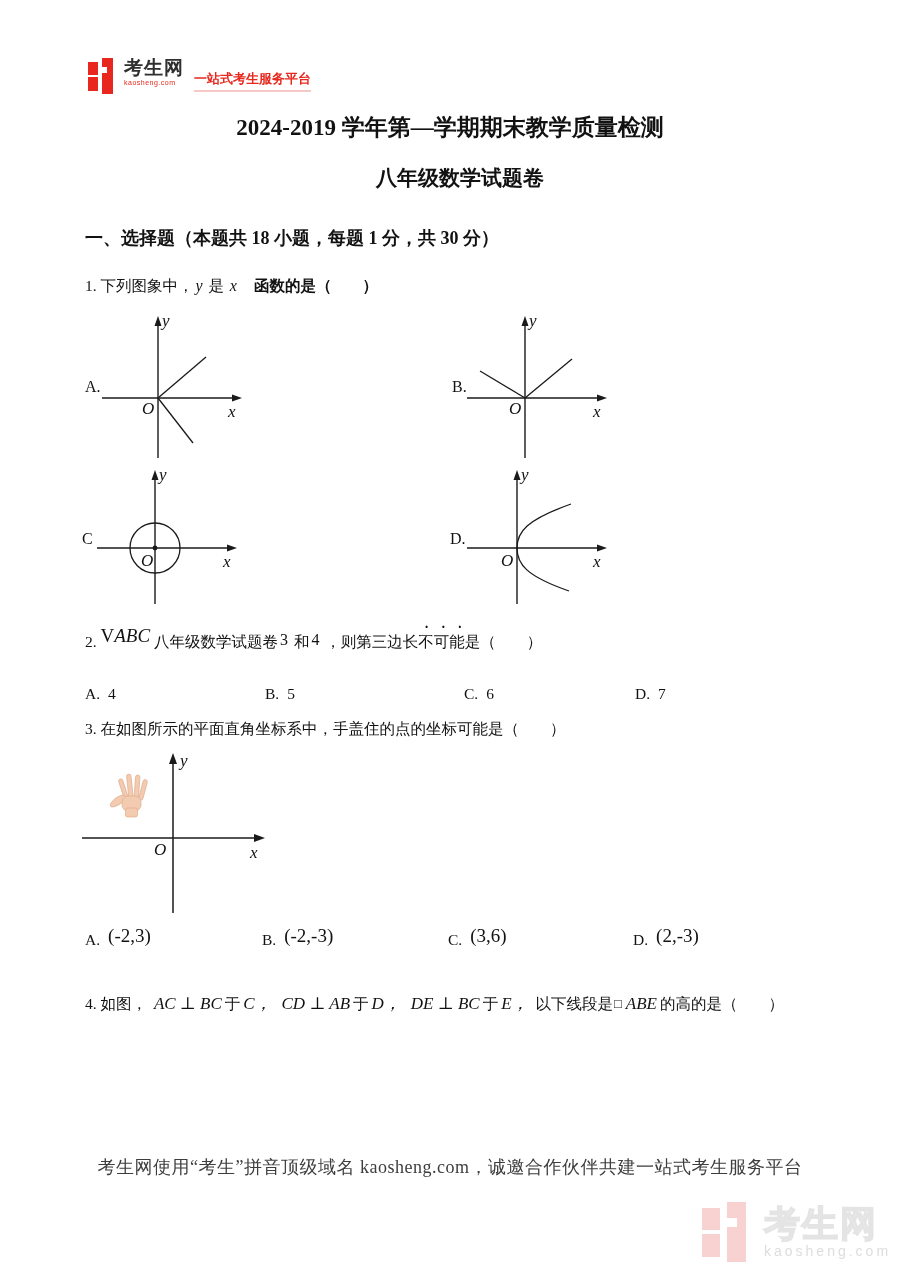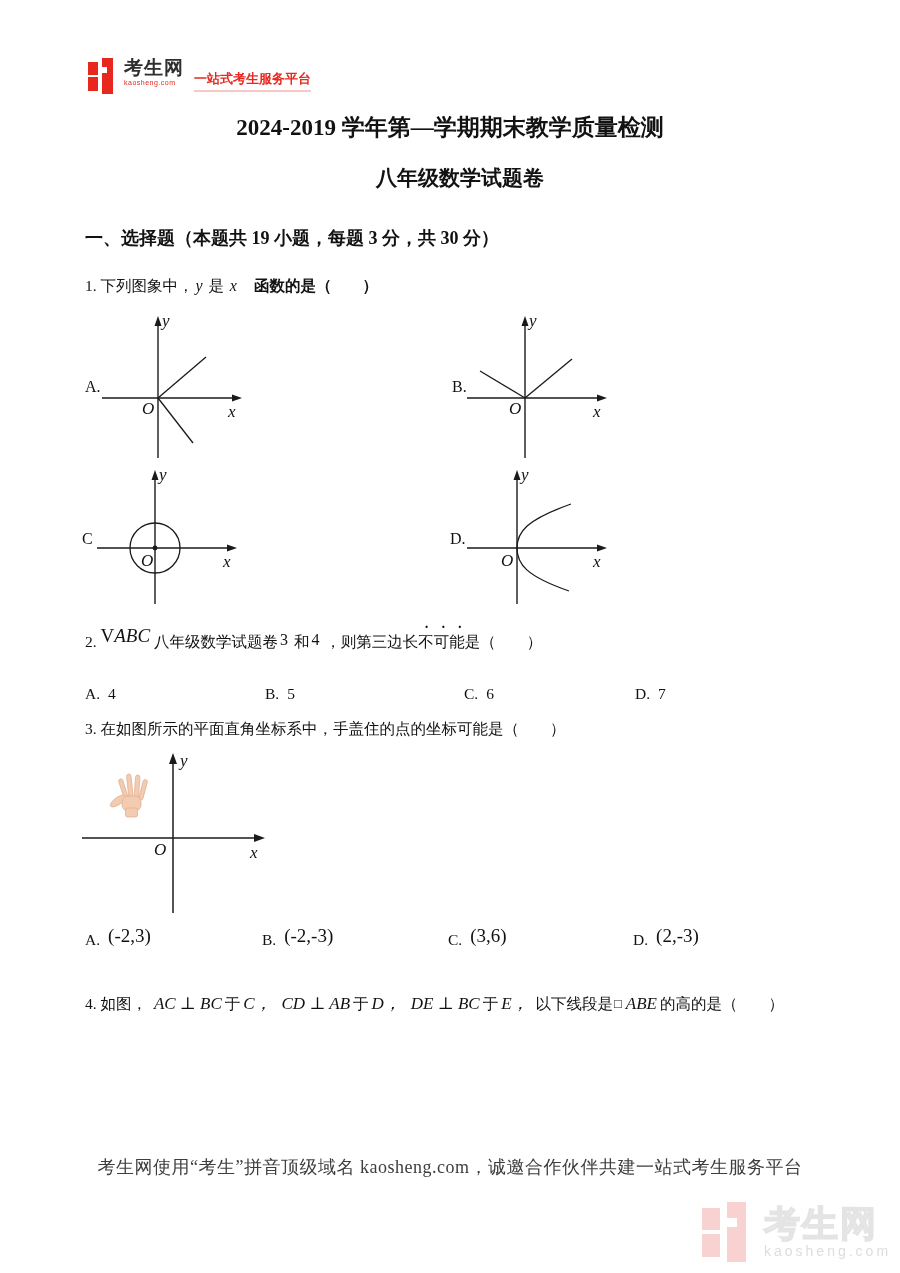--- a/index.html
+++ b/index.html
@@ -87,21 +87,21 @@
   </div>
   <div class="logo-text">
     <div class="logo-cn">考生网</div>
     <div class="logo-domain">kaosheng.com</div>
   </div>
   <div class="logo-tagline">一站式考生服务平台</div>
 </div>
 
 <div class="abs title1">2024-2019 学年第—学期期末教学质量检测</div>
 <div class="abs title2">八年级数学试题卷</div>
-<div class="abs sec-heading">一、选择题（本题共 19 小题，每题 3 分，共 30 分）</div>
+<div class="abs sec-heading">一、选择题（本题共 18 小题，每题 1 分，共 30 分）</div>
 
 <div class="abs qline q1">
   <span>1.</span>
   <span>下列图象中，</span><span class="vi">y</span>
   <span>是</span>
   <span class="vi">x</span><span class="gap">函数的是（　　）</span>
 </div>
 
 <span class="abs graph-label" style="left:85px;top:378px">A.</span>
 <span class="abs graph-label" style="left:452px;top:378px">B.</span>

